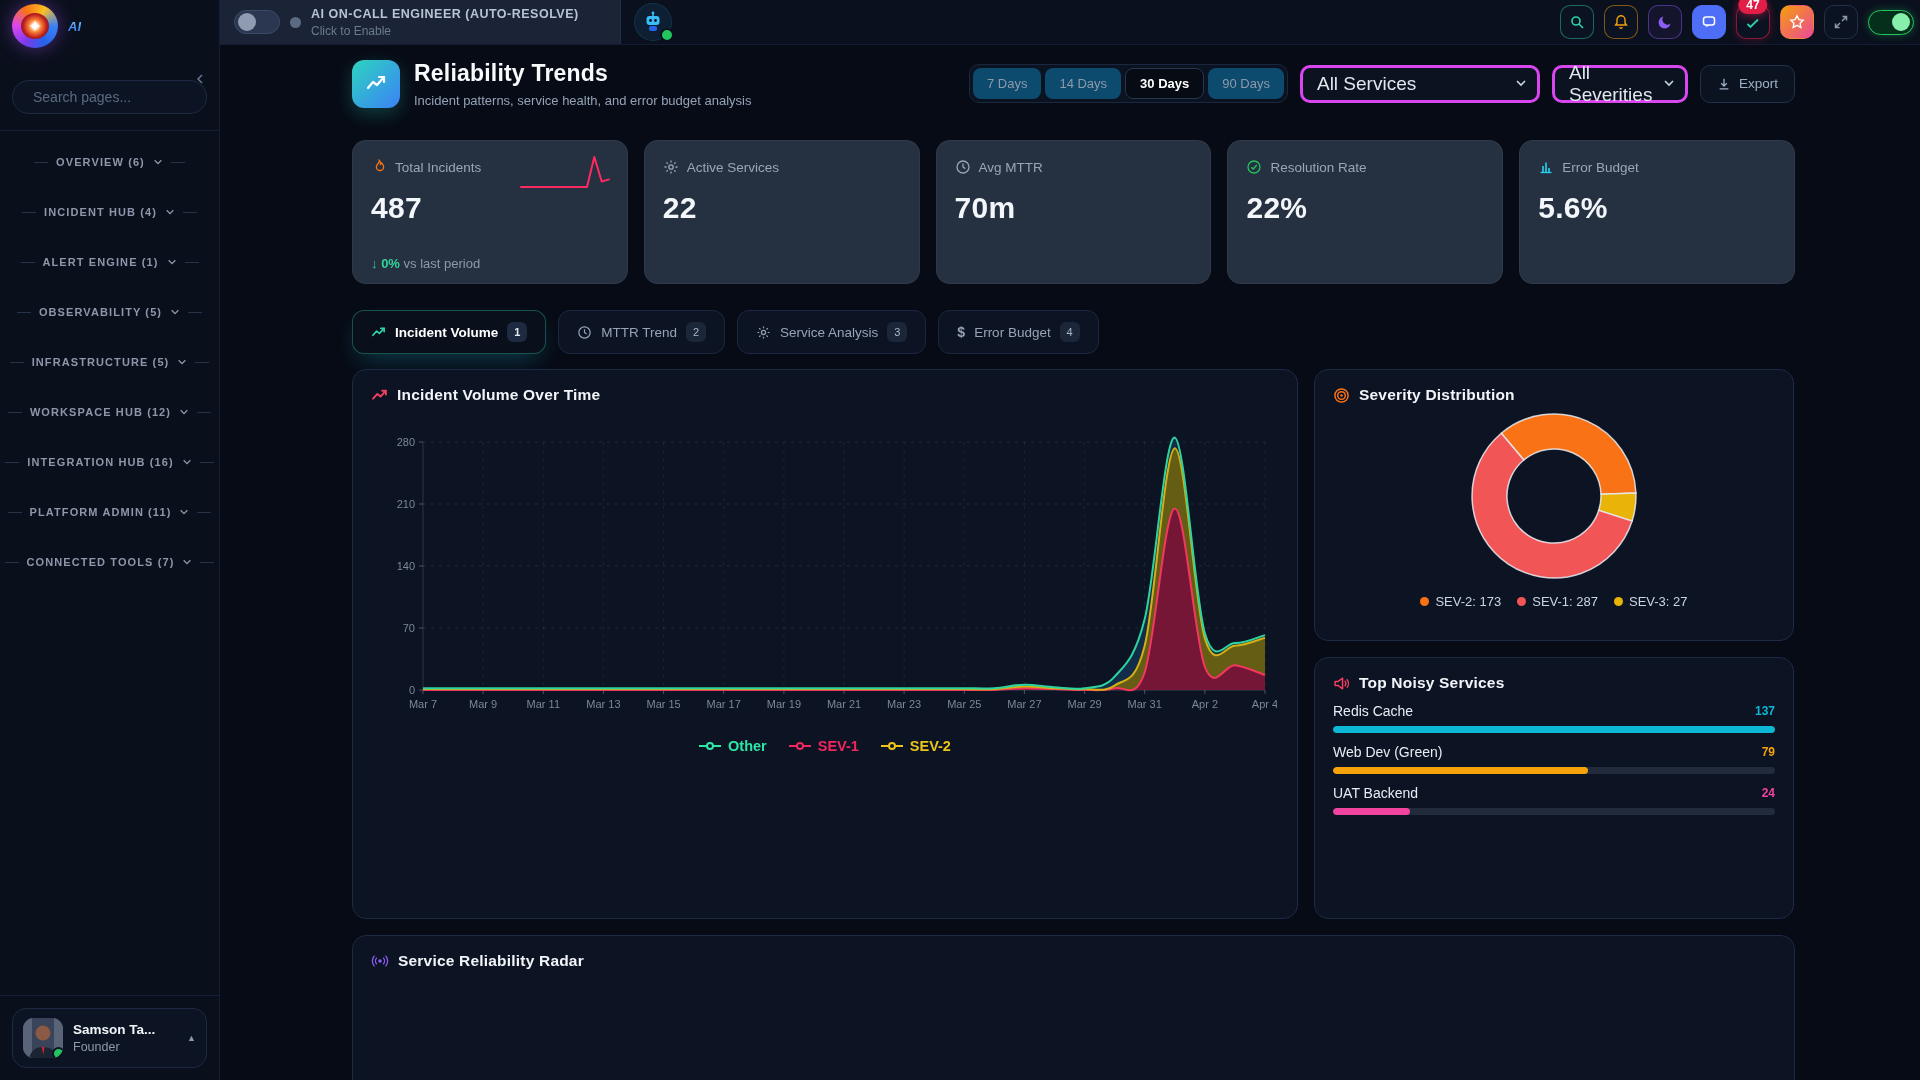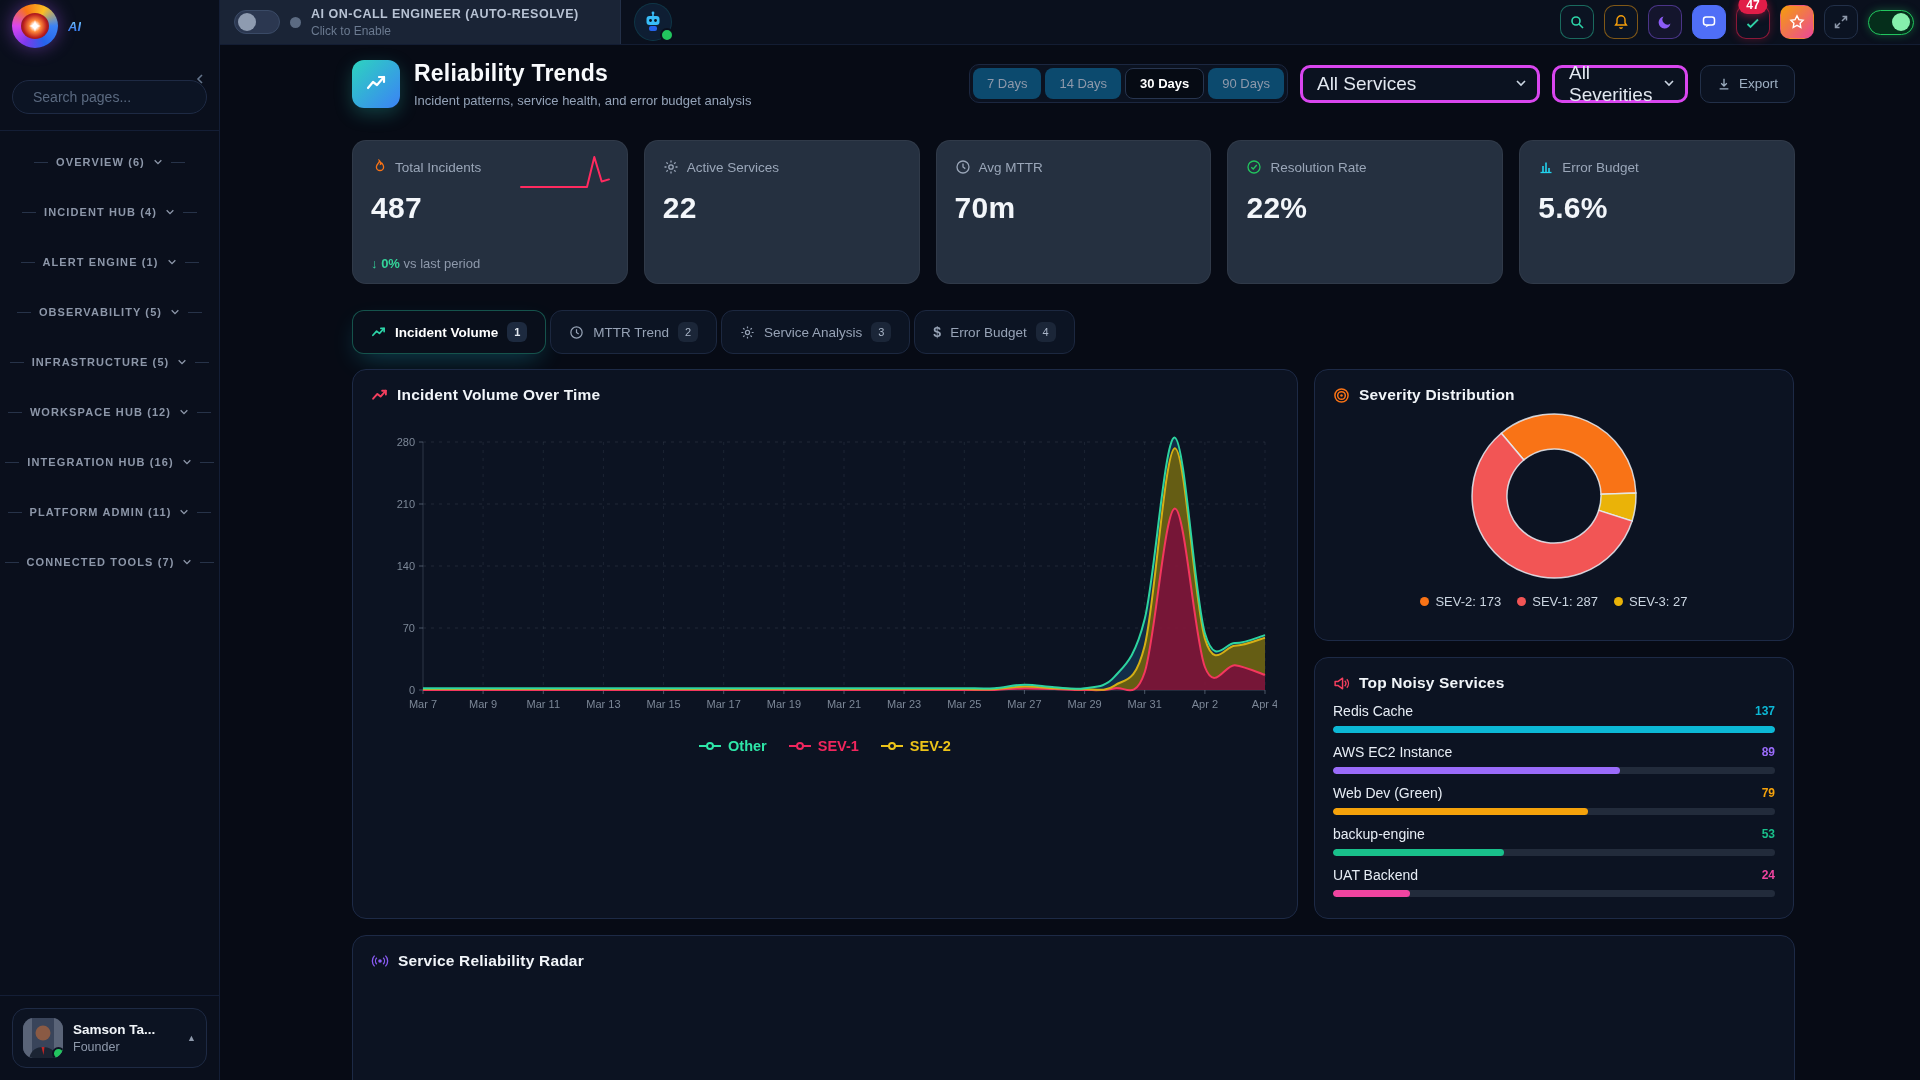--- a/index.html
+++ b/index.html
@@ -102,21 +102,21 @@
   .kpi-row { display:grid; grid-template-columns:repeat(5,1fr); gap:16px; margin-top:32px; }
   .kpi-card { height:144px; background:#253040; border:1px solid rgba(255,255,255,.05); border-radius:14px;
     padding:18px; position:relative; }
   .kpi-head { display:flex; align-items:center; gap:8px; color:#9AA6B8; font-size:13.5px; }
   .kpi-value { font-size:30px; font-weight:800; color:#F3F6FA; margin-top:16px; letter-spacing:.3px; }
   .kpi-delta { position:absolute; left:18px; bottom:12px; font-size:13px; color:#34D399; font-weight:700; }
   .kpi-delta .muted { color:#8E99AB; font-weight:400; }
   .kpi-spark { position:absolute; top:12px; right:16px; }
 
   
-  .tab-row { display:flex; gap:4px; margin-top:26px; }
+  .tab-row { display:flex; gap:12px; margin-top:26px; }
   .tab { height:44px; display:flex; align-items:center; gap:9px; padding:0 18px; border-radius:12px;
     background:#0C1423; border:1px solid #1C2840; color:#97A3B6; font-size:13.5px; cursor:pointer; font-family:inherit; }
   .tab.active { background:#090F1B; color:#fff; font-weight:700; border-color:rgba(45,212,168,.35);
     box-shadow:0 10px 26px -8px rgba(34,211,238,.3); }
   .tab-badge { min-width:20px; height:20px; border-radius:6px; background:#1B2638; color:#AAB6C8;
     font-size:11px; display:flex; align-items:center; justify-content:center; padding:0 5px; }
   .tab.active .tab-badge { background:#1D2A3F; color:#E2E8F0; }
   .dollar-glyph { font-size:14px; color:#97A3B6; font-weight:600; }
 
   
@@ -622,43 +622,25 @@
           <div class="noisy-top">
               <span class="noisy-name">Redis Cache</span>
               <span class="noisy-value" style="color: rgb(12, 184, 214);">137</span>
             </div>
           <div class="noisy-track">
               <div class="noisy-fill" style="width: 100%; background: rgb(12, 184, 214);"></div>
             </div>
         </div>
         <div class="noisy-row">
           <div class="noisy-top">
-              <span class="noisy-name">AWS EC2 Instance</span>
-              <span class="noisy-value" style="color: rgb(154, 107, 250);">89</span>
-            </div>
-          <div class="noisy-track">
-              <div class="noisy-fill" style="width: 65%; background: rgb(154, 107, 250);"></div>
-            </div>
-        </div>
-        <div class="noisy-row">
-          <div class="noisy-top">
               <span class="noisy-name">Web Dev (Green)</span>
               <span class="noisy-value" style="color: rgb(245, 162, 11);">79</span>
             </div>
           <div class="noisy-track">
               <div class="noisy-fill" style="width: 57.7%; background: rgb(245, 162, 11);"></div>
-            </div>
-        </div>
-        <div class="noisy-row">
-          <div class="noisy-top">
-              <span class="noisy-name">backup-engine</span>
-              <span class="noisy-value" style="color: rgb(25, 192, 139);">53</span>
-            </div>
-          <div class="noisy-track">
-              <div class="noisy-fill" style="width: 38.7%; background: rgb(25, 192, 139);"></div>
             </div>
         </div>
         <div class="noisy-row">
           <div class="noisy-top">
               <span class="noisy-name">UAT Backend</span>
               <span class="noisy-value" style="color: rgb(240, 68, 160);">24</span>
             </div>
           <div class="noisy-track">
               <div class="noisy-fill" style="width: 17.5%; background: rgb(240, 68, 160);"></div>
             </div>

